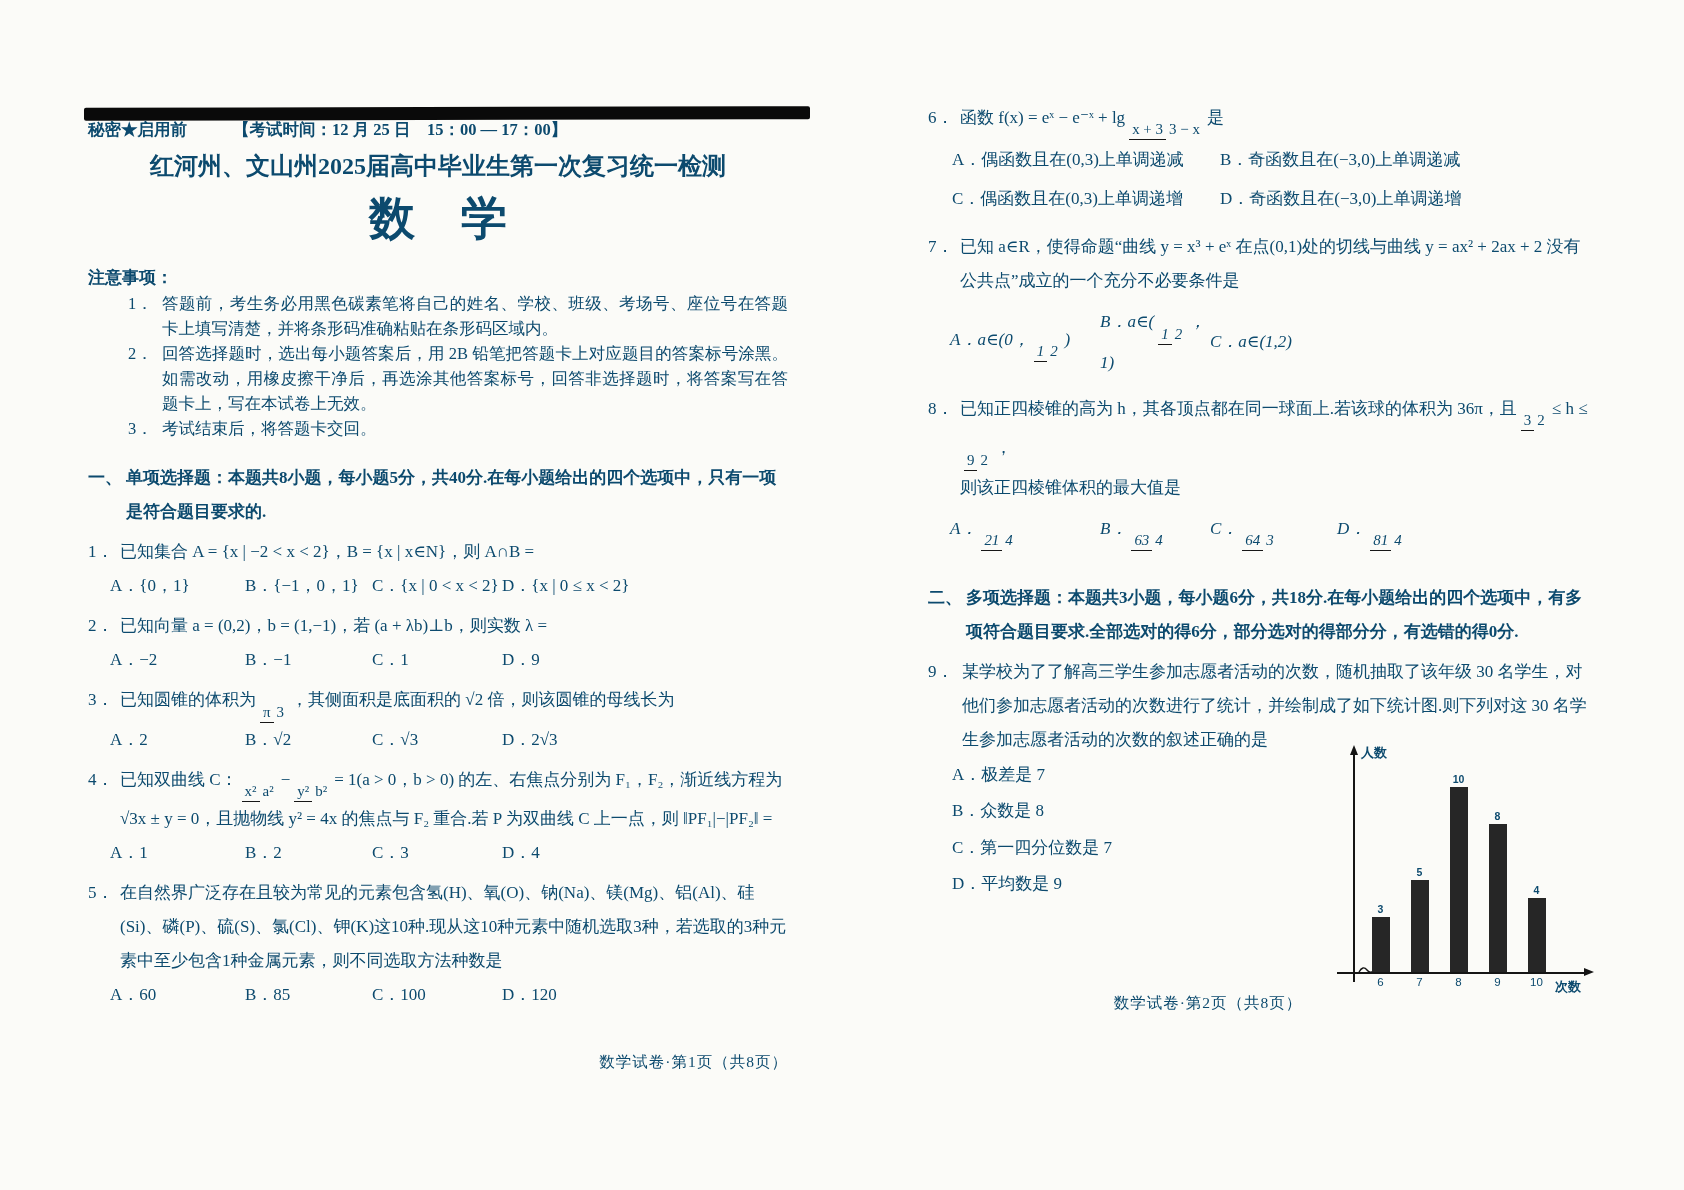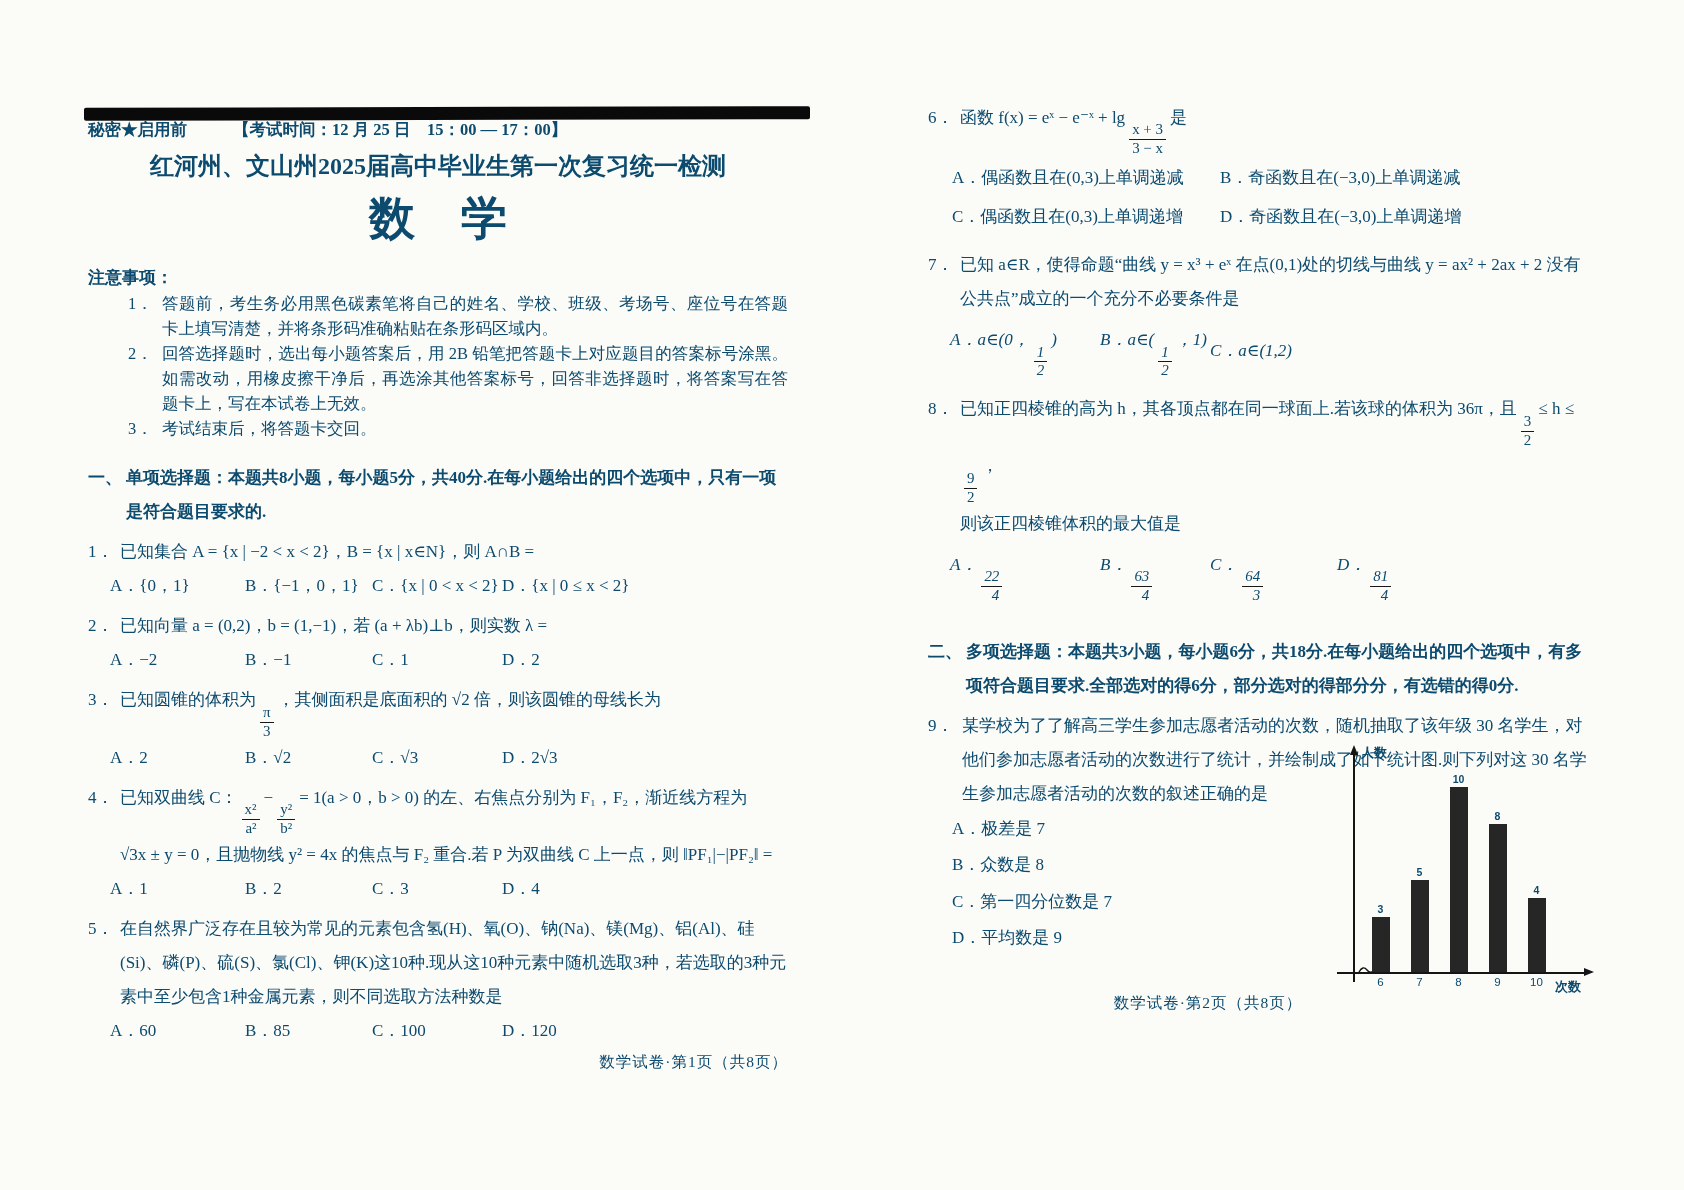--- a/index.html
+++ b/index.html
@@ -28,21 +28,21 @@
   .opts4 span{white-space:nowrap;}
   .col-right .q{margin-left:50px;}
   .col-right .qline2{margin-left:82px;}
   .opts2x2{display:grid;grid-template-columns:268px 1fr;margin-left:74px;line-height:2.3;}
   .opts-frac{display:grid;grid-template-columns:150px 110px 127px 1fr;margin-left:72px;
              align-items:center;margin-top:6px;margin-bottom:4px;font-style:italic;}
   .optlist{margin-left:74px;}
   .optlist > div{line-height:2.15;}
   .q9{margin-left:56px;}
   .q9 .hnum{width:34px;}
-  .frac{display:inline-flex;flex-direction:column;vertical-align:-0.75em;text-align:right;
+  .frac{display:inline-flex;flex-direction:row;vertical-align:-0.75em;text-align:left;
         line-height:1.2;font-size:0.88em;margin:0 4px;}
   .fr-num{border-bottom:1.4px solid #171717;padding:0 3px;}
   .fr-den{padding:0 3px;}
   .footer{position:absolute;font-size:15.5px;letter-spacing:1px;}
   .footer-1{left:88px;width:700px;top:1052px;text-align:right;}
   .footer-2{left:878px;width:660px;top:993px;text-align:center;}
   
   .chart{position:absolute;left:1293px;top:742px;width:302px;height:252px;}
   .y-axis{position:absolute;left:60px;top:12px;height:228px;width:1.5px;background:#151515;}
   .y-arrow{position:absolute;left:56.5px;top:3px;width:0;height:0;
@@ -114,21 +114,21 @@
     </div>
 
     <div class="hang q">
       <span class="hnum">2．</span>
       <span class="htext">已知向量 a = (0,2)，b = (1,−1)，若 (a + λb)⊥b，则实数 λ =</span>
     </div>
     <div class="opts4">
       <span>A．−2</span>
       <span>B．−1</span>
       <span>C．1</span>
-      <span>D．2</span>
+      <span>D．9</span>
     </div>
 
     <div class="hang q">
       <span class="hnum">3．</span>
       <span class="htext">
         <span>已知圆锥的体积为</span><span class="frac">
             <span class="fr-num">π</span>
             <span class="fr-den">3</span>
           </span><span>，其侧面积是底面积的 √2 倍，则该圆锥的母线长为</span>
       </span>
@@ -216,21 +216,21 @@
             <span class="fr-den">2</span>
           </span><span>≤ h ≤</span><span class="frac">
             <span class="fr-num">9</span>
             <span class="fr-den">2</span>
           </span><span>，</span>
       </span>
     </div>
     <div class="qline2">则该正四棱锥体积的最大值是</div>
     <div class="opts-frac">
       <span><span>A．</span><span class="frac">
-            <span class="fr-num">22</span>
+            <span class="fr-num">21</span>
             <span class="fr-den">4</span>
           </span></span>
       <span><span>B．</span><span class="frac">
             <span class="fr-num">63</span>
             <span class="fr-den">4</span>
           </span></span>
       <span><span>C．</span><span class="frac">
             <span class="fr-num">64</span>
             <span class="fr-den">3</span>
           </span></span>

